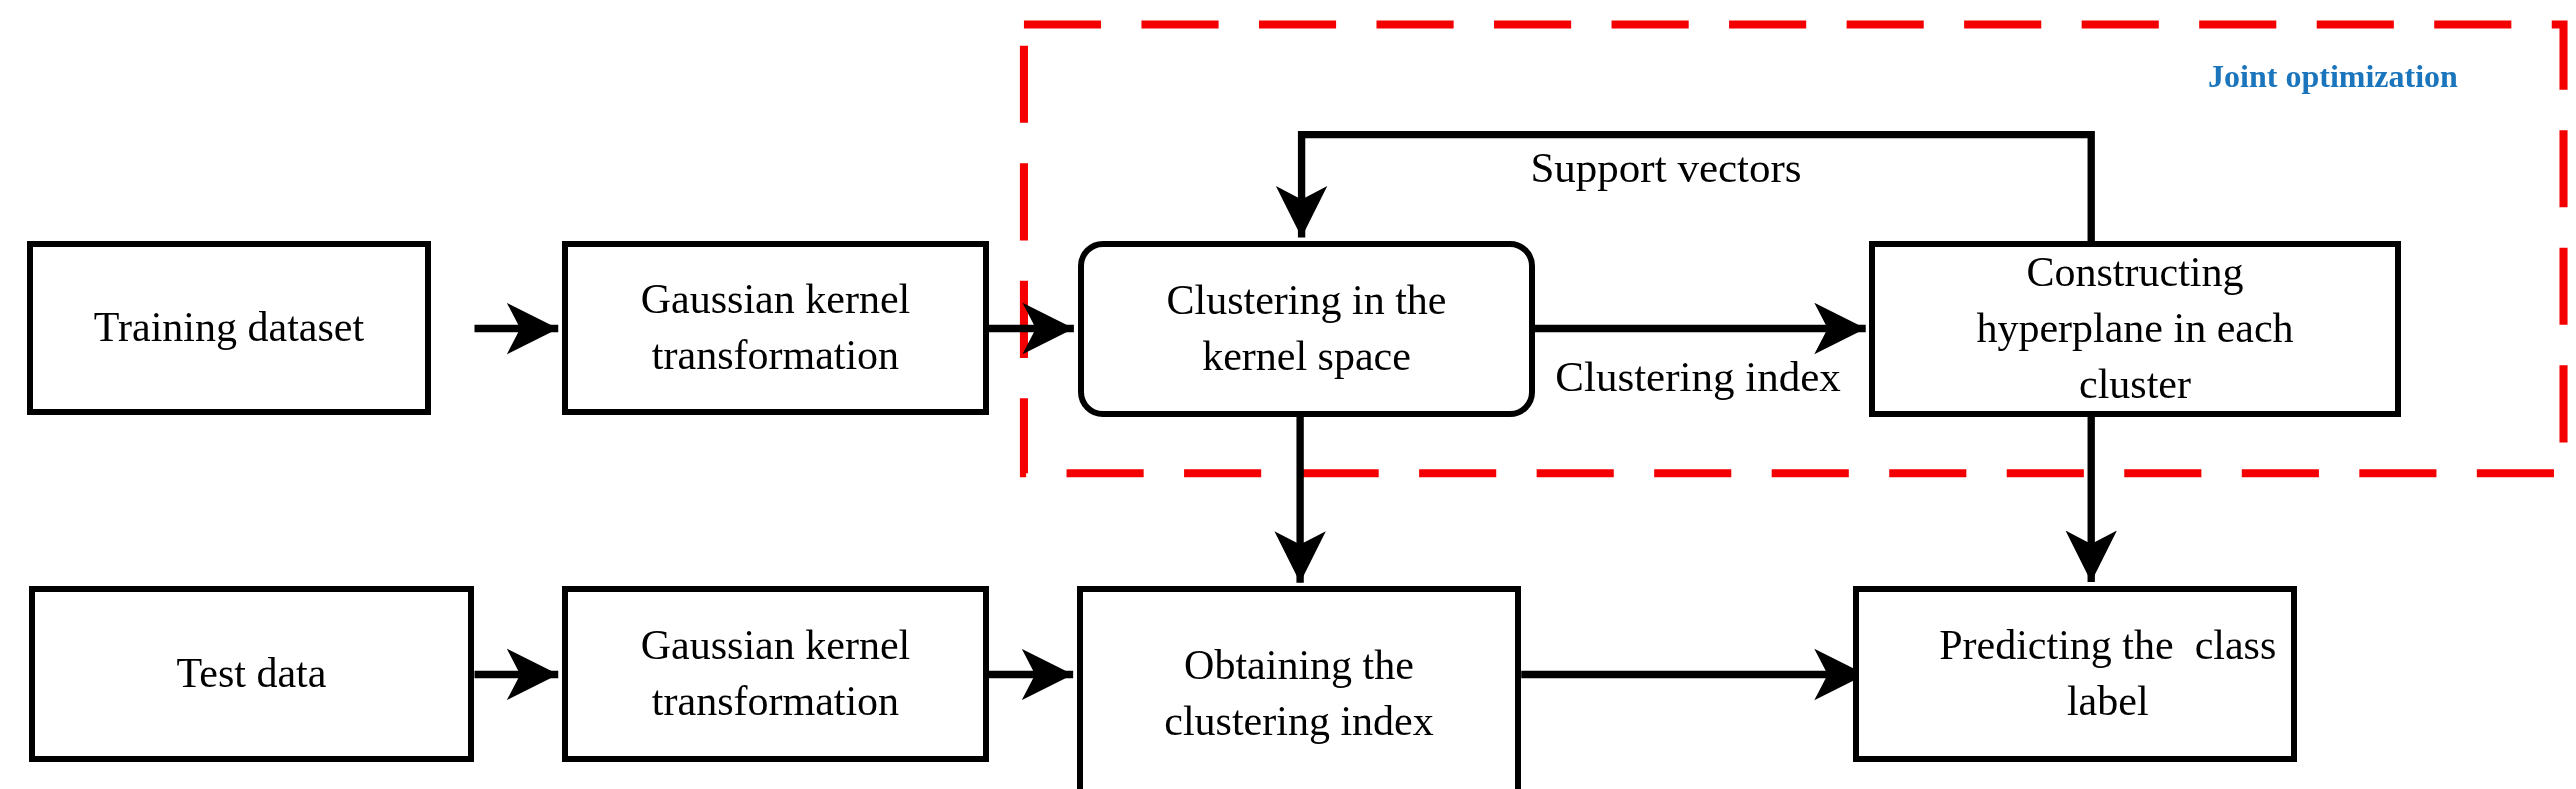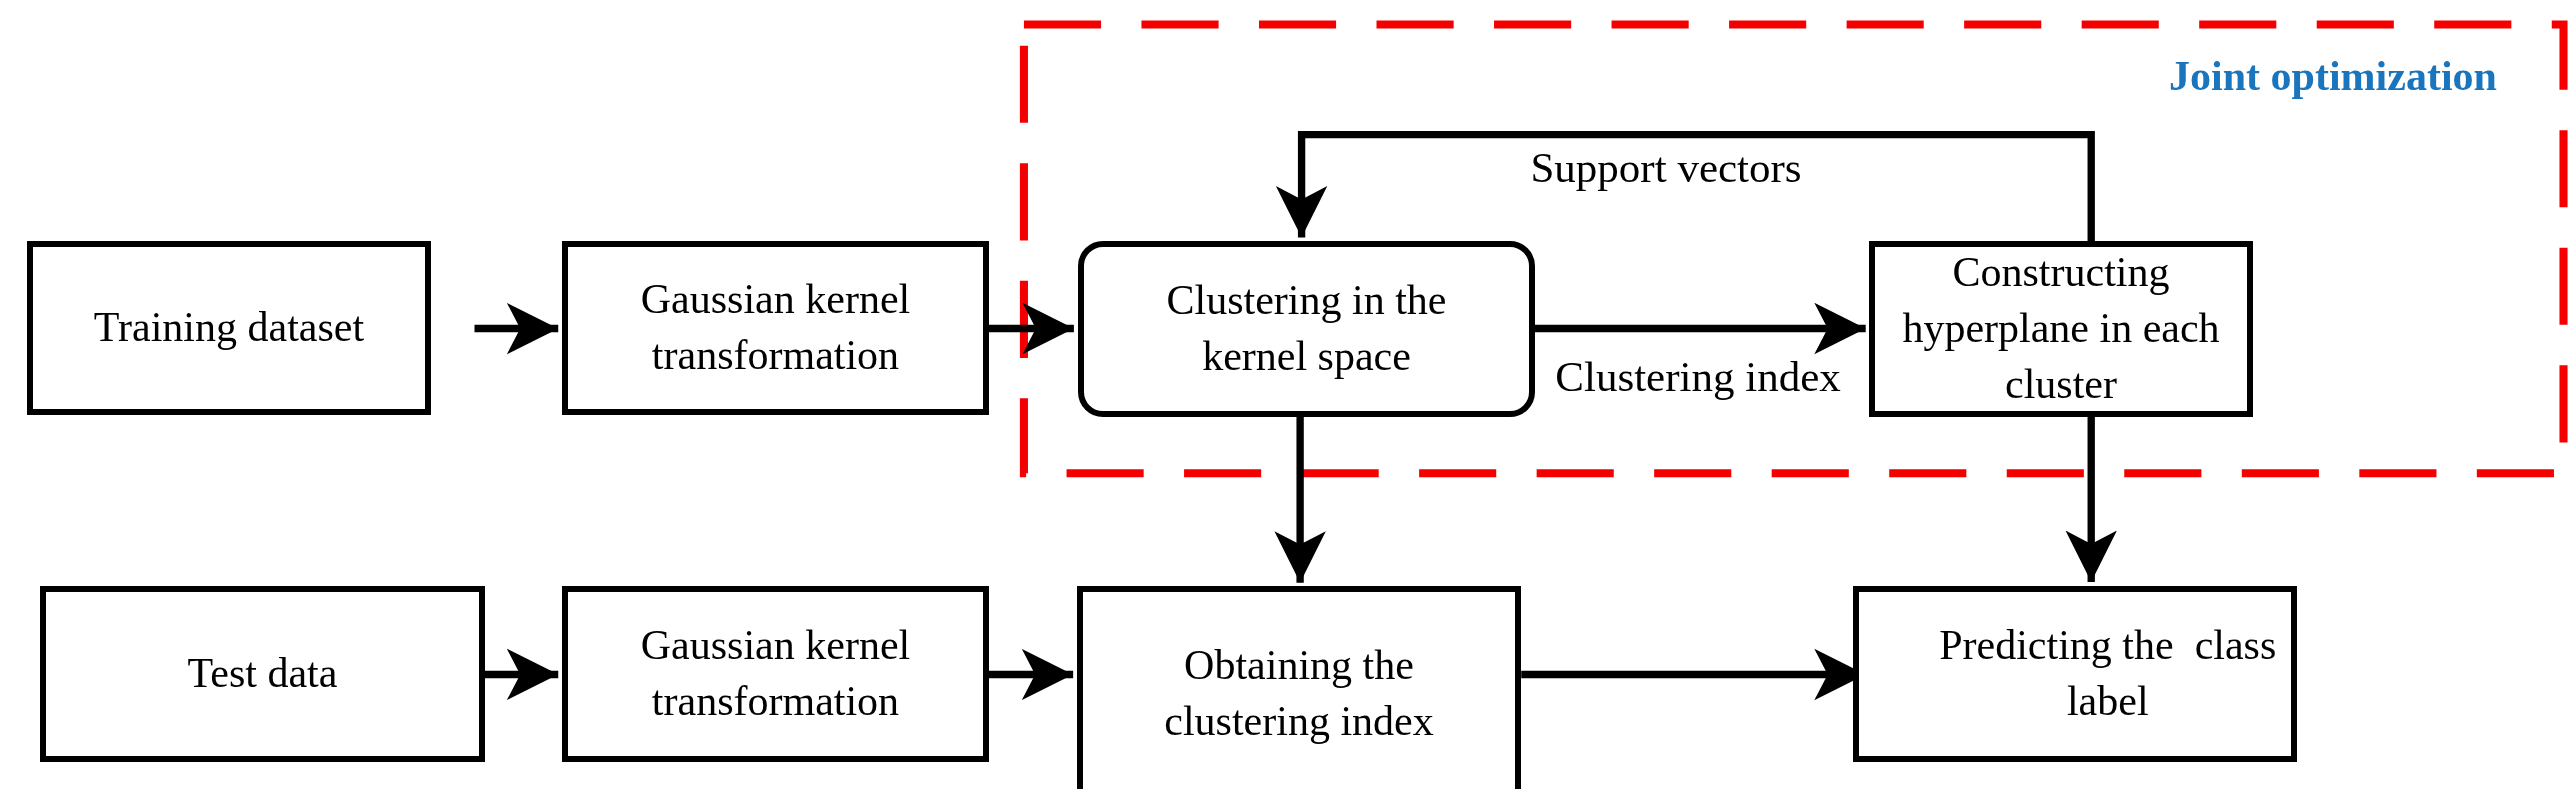--- a/index.html
+++ b/index.html
@@ -38,21 +38,21 @@
   .edge-label{
     position:absolute;
     transform:translate(-50%,-50%);
     white-space:nowrap;
     font-size:43px;
   }
   .region-label{
     position:absolute;
     transform:translate(-50%,-50%);
     white-space:nowrap;
-    font-size:42px;
+    font-size:32px;
     font-weight:bold;
     color:var(--blue,#1B75BC);
   }
 </style>
 </head>
 <body>
 
 <div class="canvas">
 
   <svg class="wires" viewBox="0 0 3507 1075" xmlns="http://www.w3.org/2000/svg">
@@ -82,27 +82,27 @@
   <div class="box" style="left:562px;top:241px;width:427px;height:174px;">
     <span class="box-label">Gaussian kernel
 transformation</span>
   </div>
 
   <div class="box" style="left:1078px;top:241px;width:457px;height:176px;border-radius:25px;">
     <span class="box-label">Clustering in the
 kernel space</span>
   </div>
 
-  <div class="box" style="left:1869px;top:241px;width:384px;height:176px;">
+  <div class="box" style="left:1869px;top:241px;width:532px;height:176px;">
     <span class="box-label">Constructing
 hyperplane in each
 cluster</span>
   </div>
 
-  <div class="box" style="left:40px;top:586px;width:445px;height:176px;">
+  <div class="box" style="left:29px;top:586px;width:445px;height:176px;">
     <span class="box-label">Test data</span>
   </div>
 
   <div class="box" style="left:562px;top:586px;width:427px;height:176px;">
     <span class="box-label">Gaussian kernel
 transformation</span>
   </div>
 
   <div class="box" style="left:1077px;top:586px;width:444px;height:216px;">
     <span class="box-label">Obtaining the

